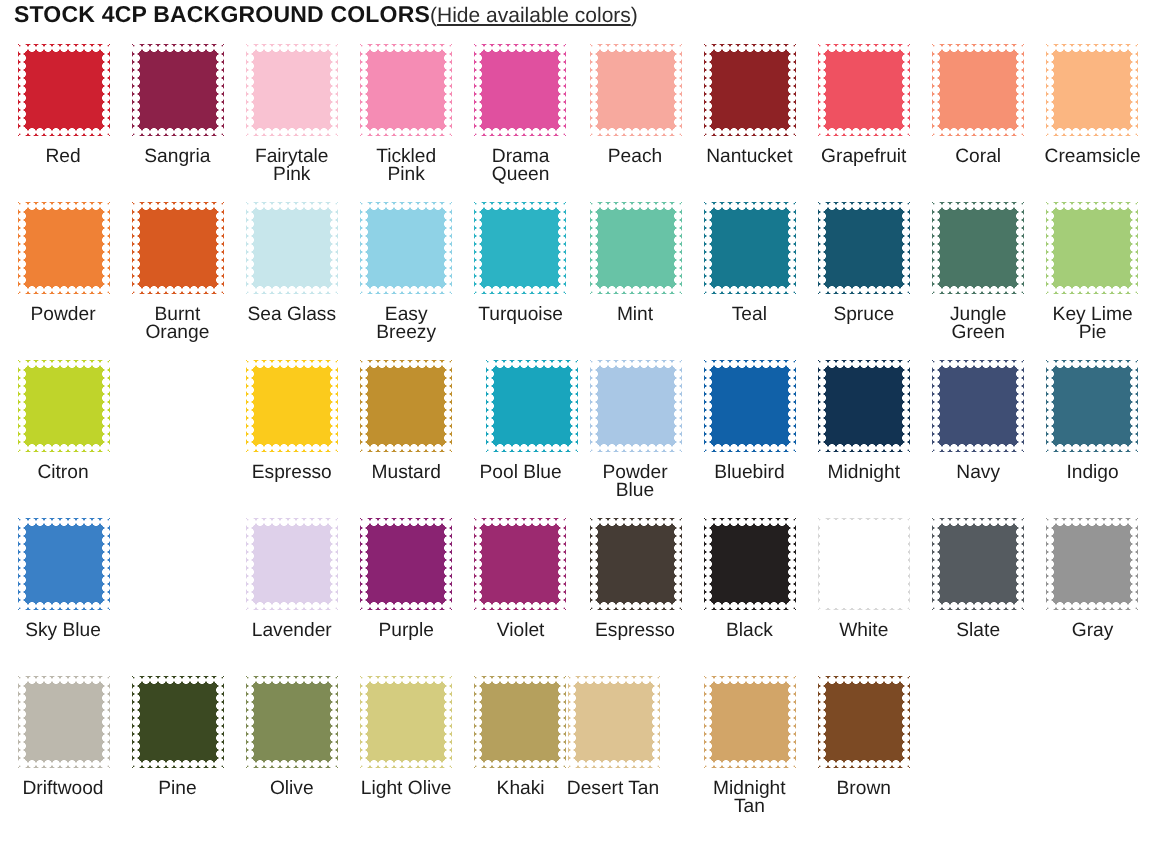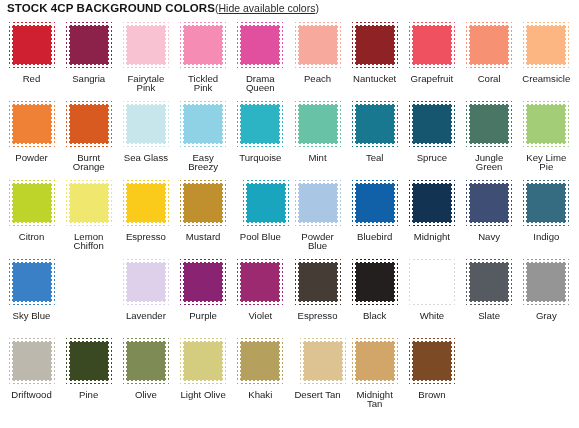--- a/index.html
+++ b/index.html
@@ -280,28 +280,20 @@
         </div>
       </div>
       <div class="swatch-row">
         <div class="swatch-cell" style="left: 3px;">
           <div class="chip" style="--c: #bfd42b;">
             <div class="chip-fill"></div>
             <div class="chip-perf"></div>
           </div>
           <div class="chip-label">Citron</div>
         </div>
-        <div class="swatch-cell" style="left: 60.2px;">
-          <div class="chip" style="--c: #f0e86e;">
-            <div class="chip-fill"></div>
-            <div class="chip-perf"></div>
-          </div>
-          <div class="chip-label">Lemon
-Chiffon</div>
-        </div>
         <div class="swatch-cell" style="left: 117.4px;">
           <div class="chip" style="--c: #fbcb1c;">
             <div class="chip-fill"></div>
             <div class="chip-perf"></div>
           </div>
           <div class="chip-label">Espresso</div>
         </div>
         <div class="swatch-cell" style="left: 174.6px;">
           <div class="chip" style="--c: #c0902f;">
             <div class="chip-fill"></div>
@@ -447,21 +439,21 @@
           </div>
           <div class="chip-label">Light Olive</div>
         </div>
         <div class="swatch-cell" style="left: 231.8px;">
           <div class="chip" style="--c: #b5a05d;">
             <div class="chip-fill"></div>
             <div class="chip-perf"></div>
           </div>
           <div class="chip-label">Khaki</div>
         </div>
-        <div class="swatch-cell" style="left: 289px; align-items: flex-end;">
+        <div class="swatch-cell" style="left: 278px;">
           <div class="chip" style="--c: #ddc392;">
             <div class="chip-fill"></div>
             <div class="chip-perf"></div>
           </div>
           <div class="chip-label">Desert Tan</div>
         </div>
         <div class="swatch-cell" style="left: 346.2px;">
           <div class="chip" style="--c: #d2a568;">
             <div class="chip-fill"></div>
             <div class="chip-perf"></div>

